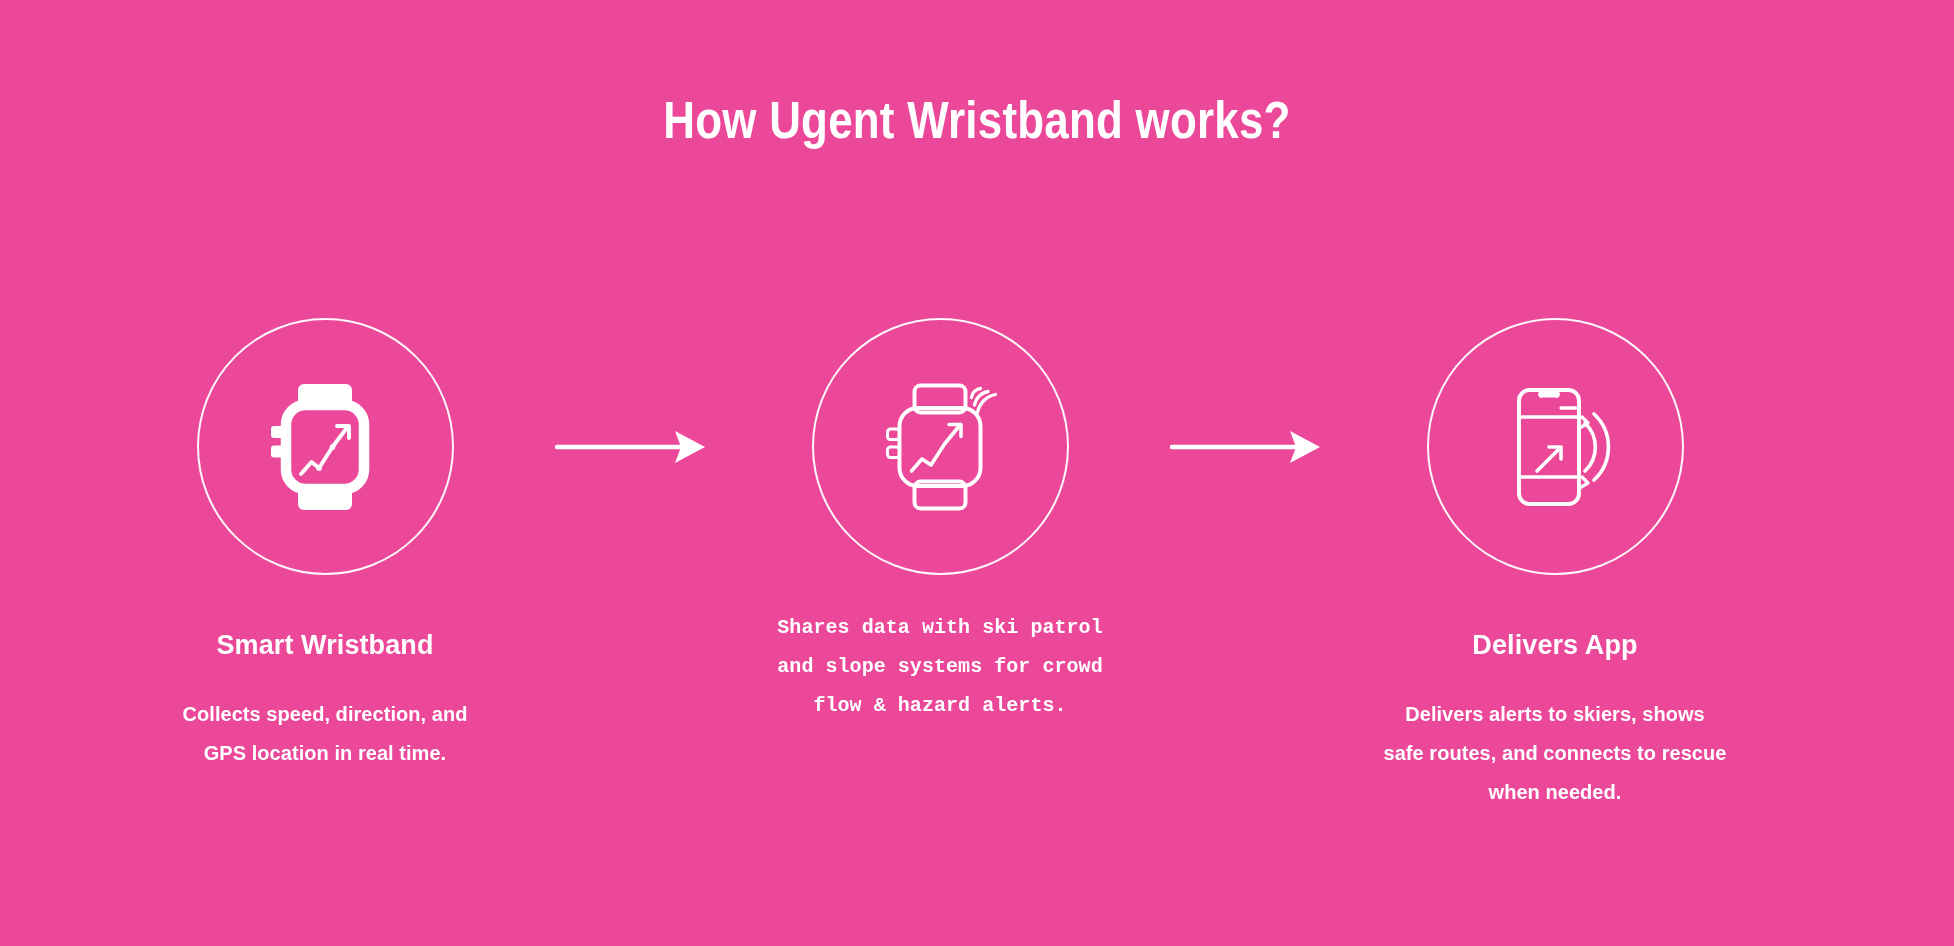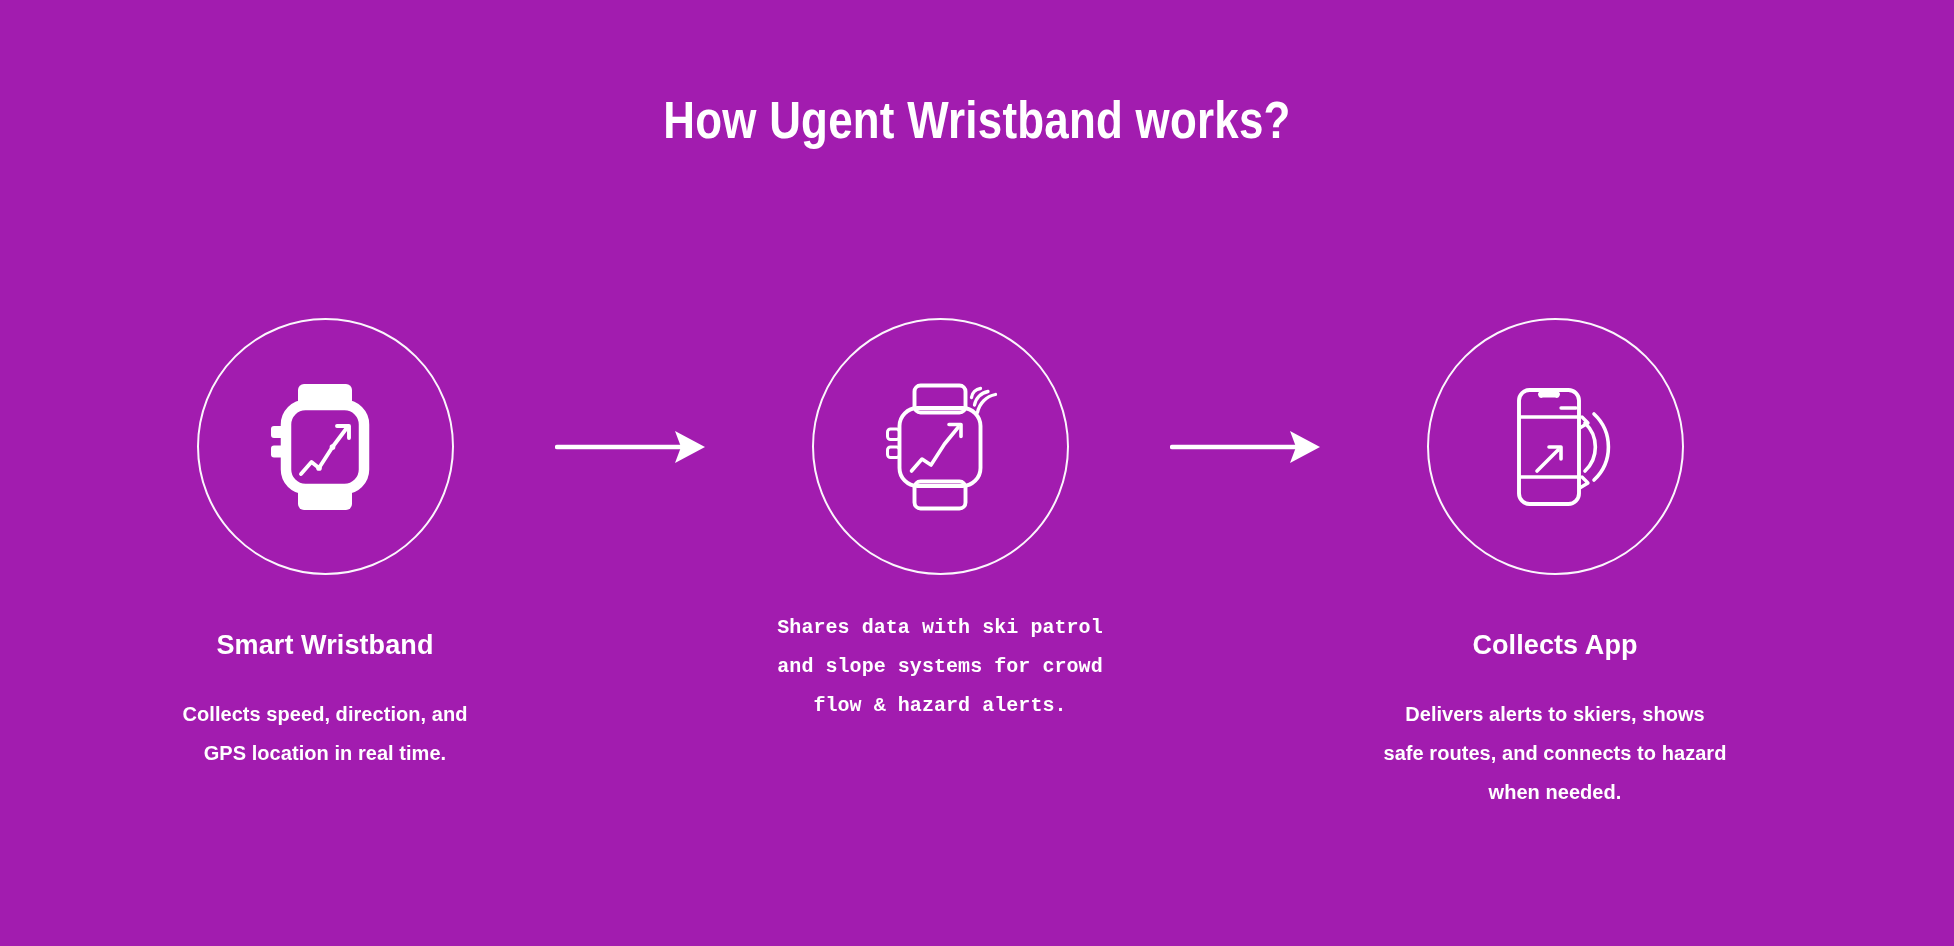--- a/index.html
+++ b/index.html
@@ -13,21 +13,21 @@
     overflow: hidden;
     background: #55a0e0;
     font-family: "Liberation Sans", "DejaVu Sans", sans-serif;
     -webkit-font-smoothing: antialiased;
   }
 
   .slide {
     position: relative;
     width: 1954px;
     height: 946px;
-    background: #a21caf;
+    background: #ec4899;
     box-sizing: border-box;
   }
 
   
   .title {
     position: absolute;
     top: 92px;
     left: 0;
     width: 1954px;
     text-align: center;
@@ -214,18 +214,18 @@
 
           <polyline points="38,66 44,60 52,52" stroke="#ffffff" stroke-width="2.4" stroke-linecap="round" stroke-linejoin="round"></polyline>
           <path d="M46 50 l8 0 l0 8" stroke="#ffffff" stroke-width="2.4" stroke-linecap="round" stroke-linejoin="round" fill="none"></path>
 
           <path d="M70 34 a22 22 0 0 1 0 32" stroke="#ffffff" stroke-width="2.4" stroke-linecap="round"></path>
           <path d="M76 28 a30 30 0 0 1 0 44" stroke="#ffffff" stroke-width="2.4" stroke-linecap="round"></path>
           <path d="M68 30 l4 4 l-5 3" stroke="#ffffff" stroke-width="2.2" stroke-linecap="round" stroke-linejoin="round" fill="none"></path>
           <path d="M68 70 l4 4 l-5 3" stroke="#ffffff" stroke-width="2.2" stroke-linecap="round" stroke-linejoin="round" fill="none"></path>
         </svg>
       </div>
-      <div class="step-title">Collects App</div>
-      <div class="step-desc">Delivers alerts to skiers, shows safe routes, and connects to hazard when needed.</div>
+      <div class="step-title">Delivers App</div>
+      <div class="step-desc">Delivers alerts to skiers, shows safe routes, and connects to rescue when needed.</div>
     </div>
 
   </div>
 </div>
 
 </body></html>

